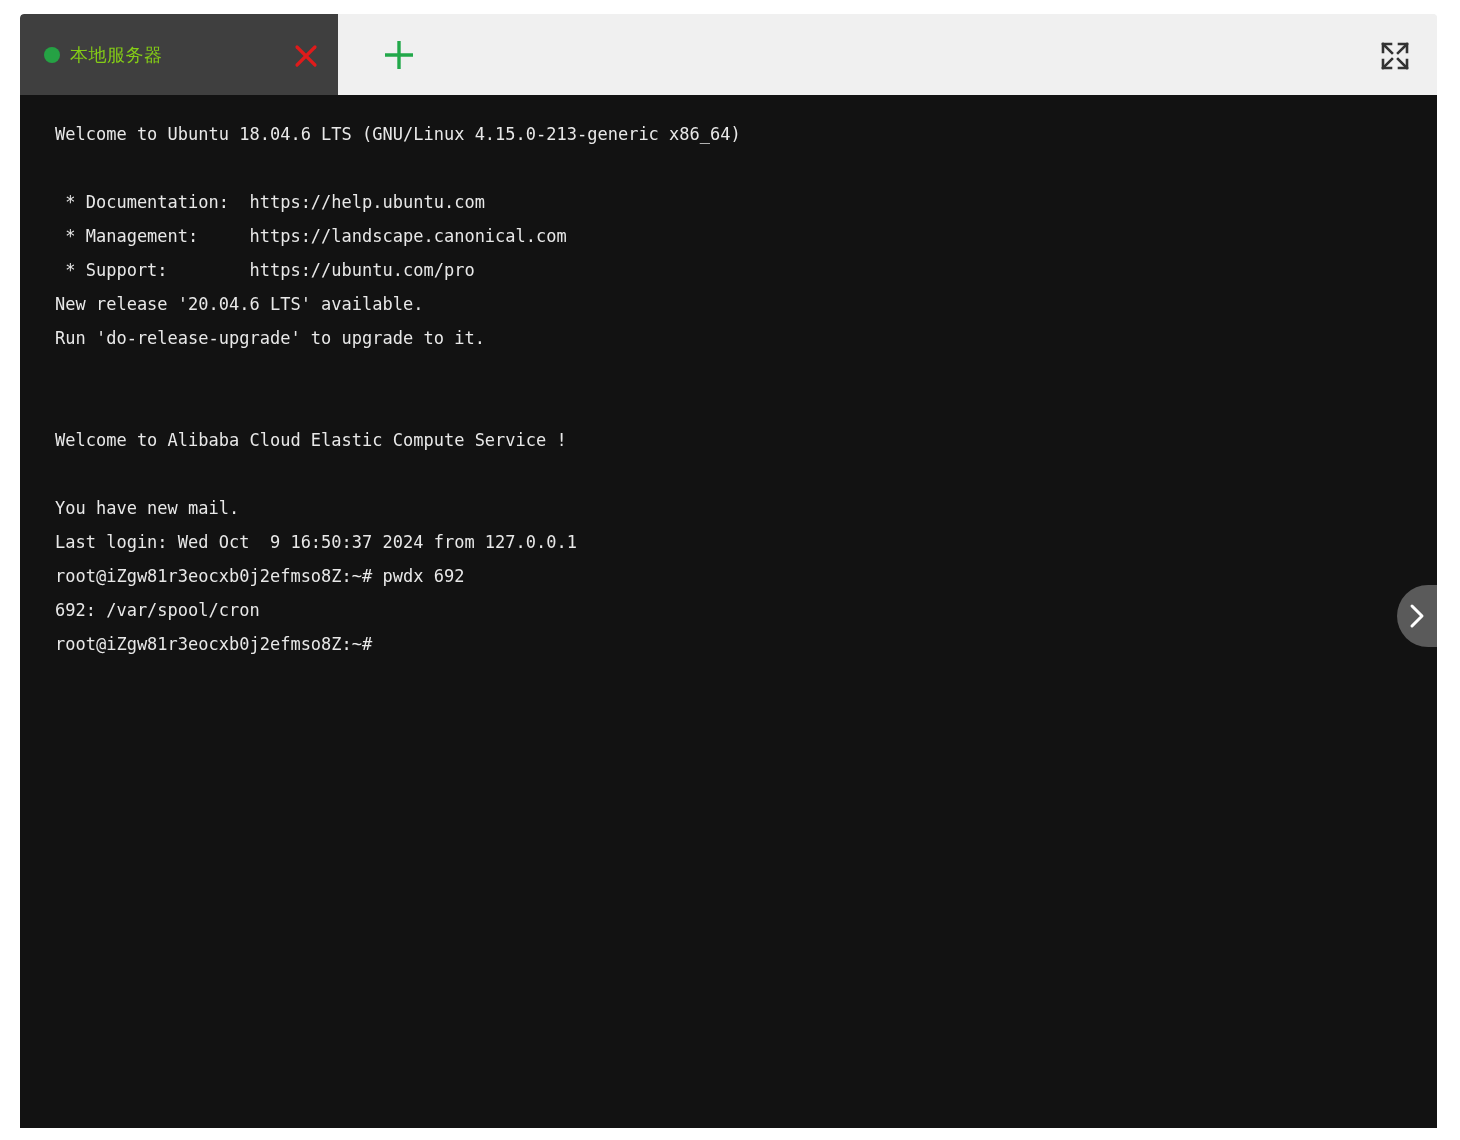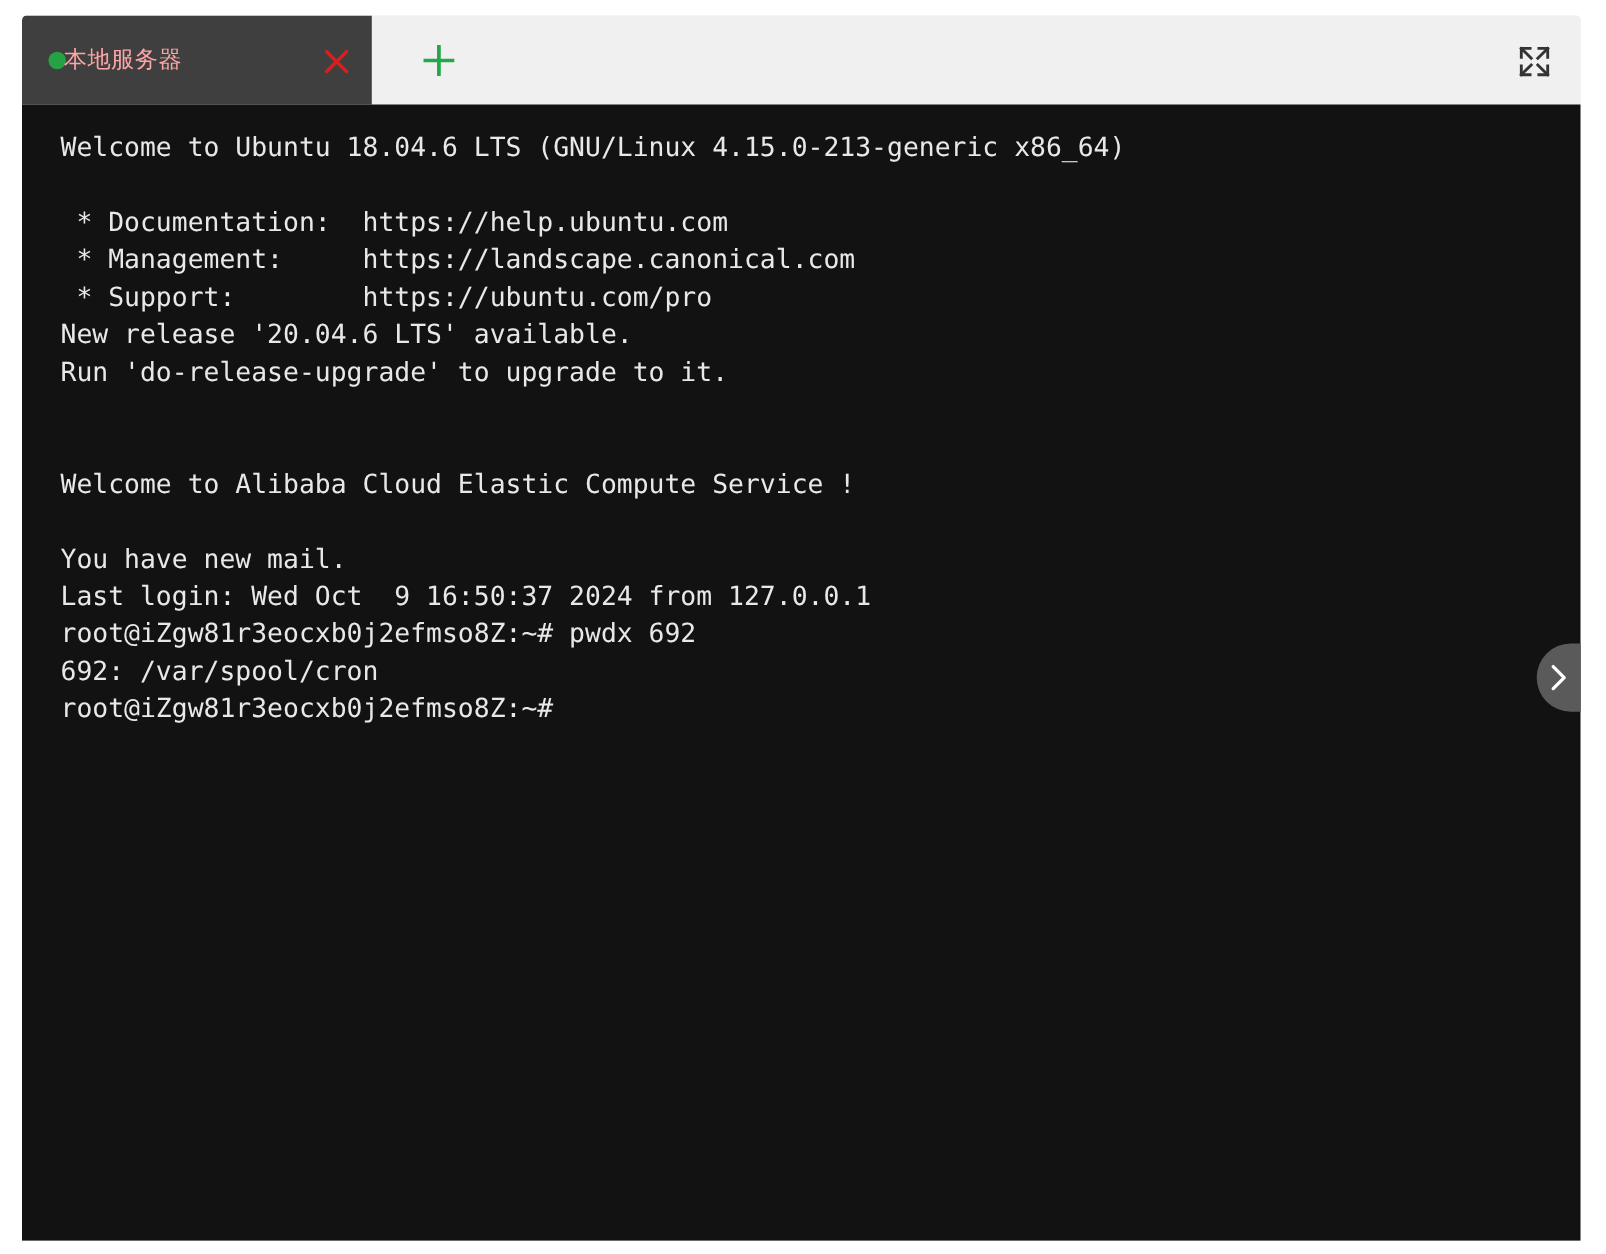--- a/index.html
+++ b/index.html
@@ -51,26 +51,26 @@
     position: absolute;
     left: 24px;
     top: 33px;
     width: 16px;
     height: 16px;
     border-radius: 50%;
     background: #25a244;
   }
   #tab-title {
     position: absolute;
-    left: 38px;
+    left: 50px;
     top: 24px;
     width: 220px;
-    font-size: 21px;
+    font-size: 18px;
     line-height: 34px;
-    color: #fca5a5;
+    color: #84cc16;
     white-space: nowrap;
     letter-spacing: 0.5px;
   }
   #tab-close {
     position: absolute;
     left: 268px;
     top: 26px;
     width: 36px;
     height: 32px;
     cursor: pointer;
@@ -111,21 +111,21 @@
     background: #121212;
     overflow: hidden;
   }
   #terminal-output {
     position: absolute;
     left: 35px;
     top: 22px;
     right: 8px;
     margin: 0;
     font-family: "DejaVu Sans Mono", "Liberation Mono", monospace;
-    font-size: 24px;
+    font-size: 17px;
     line-height: 34px;
     color: #e8e8e8;
     white-space: pre;
     letter-spacing: 0px;
   }
 
   
   #drawer-toggle {
     position: absolute;
     left: 1397px;

